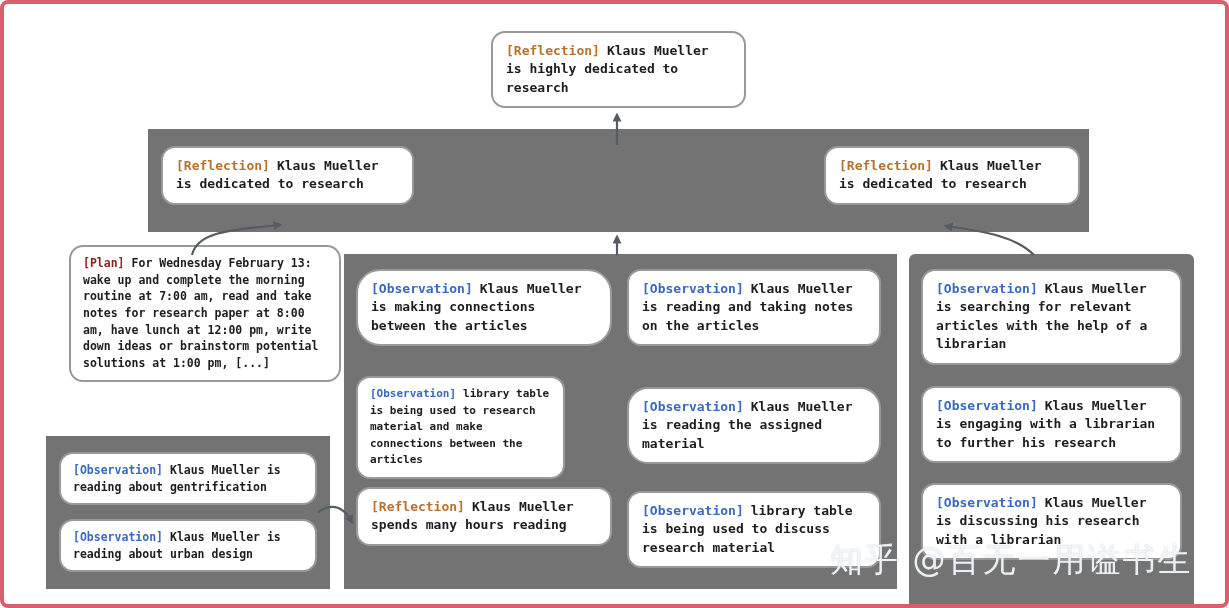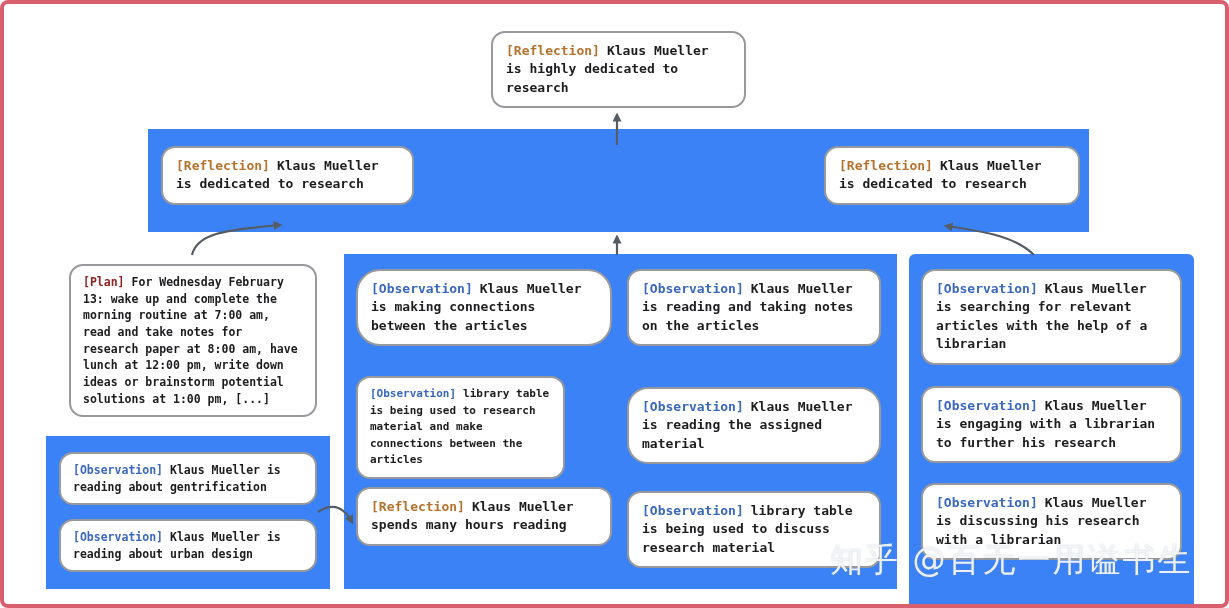--- a/index.html
+++ b/index.html
@@ -1,21 +1,21 @@
 <!DOCTYPE html>
 <html><head>
 <meta charset="utf-8">
 <style>
   html,body{margin:0;padding:0;background:#fff;}
   #stage{
     position:relative;width:1229px;height:608px;box-sizing:border-box;
     border:4px solid #d95f6f;border-radius:8px;background:#ffffff;overflow:hidden;
     font-family:"DejaVu Sans Mono", "Liberation Mono", monospace;
   }
-  .panel{position:absolute;background:#3b82f6;}
+  .panel{position:absolute;background:#737373;}
   .node{
     position:absolute;background:#ffffff;border:2.5px solid #97999c;border-radius:14px;
     padding:9px 13px;font-weight:bold;font-size:13px;line-height:1.42;color:#1d1d1f;
     box-sizing:border-box;
   }
   .node.small{font-size:11.5px;line-height:1.45;padding:8px 12px;}
   .node.xsmall{font-size:11px;line-height:1.5;padding:8px 12px;}
   .tag{margin-right:7px;}
   .tag.reflection{color:#b5722d;margin-top:16px;}
   .tag.observation{color:#3a68bd;}
@@ -39,21 +39,21 @@
     </div>
     <div class="node" style="left:676px;top:17px;width:256px;">
       <span class="tag reflection">[Reflection]</span><span>Klaus Mueller is dedicated to research</span>
     </div>
   </div>
 
   <div class="node" style="left:487px;top:27px;width:255px;">
     <span class="tag reflection">[Reflection]</span><span>Klaus Mueller is highly dedicated to research</span>
   </div>
 
-  <div class="node small" style="left:65px;top:260px;width:248px;">
+  <div class="node small" style="left:65px;top:241px;width:272px;">
     <span class="tag plan">[Plan]</span><span>For Wednesday February 13: wake up and complete the morning routine at 7:00 am, read and take notes for research paper at 8:00 am, have lunch at 12:00 pm, write down ideas or brainstorm potential solutions at 1:00 pm, [...]</span>
   </div>
 
   <div class="panel" style="left:42px;top:432px;width:284px;height:153px;">
     <div class="node small" style="left:13px;top:16px;width:258px;">
       <span class="tag observation">[Observation]</span><span>Klaus Mueller is reading about gentrification</span>
     </div>
     <div class="node small" style="left:13px;top:83px;width:258px;">
       <span class="tag observation">[Observation]</span><span>Klaus Mueller is reading about urban design</span>
     </div>

